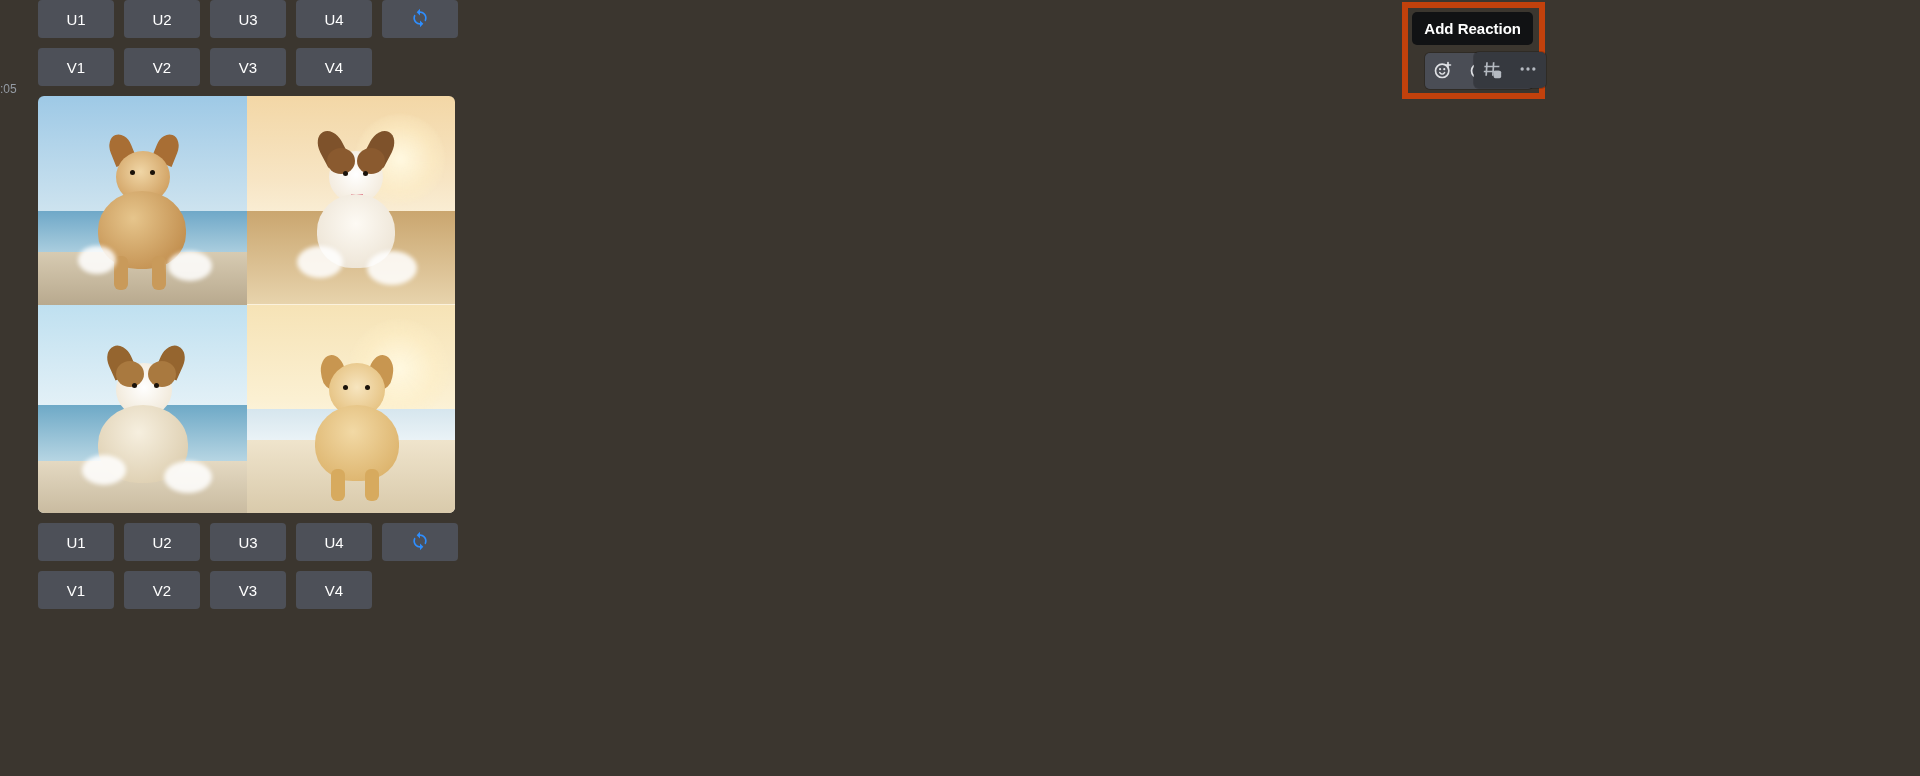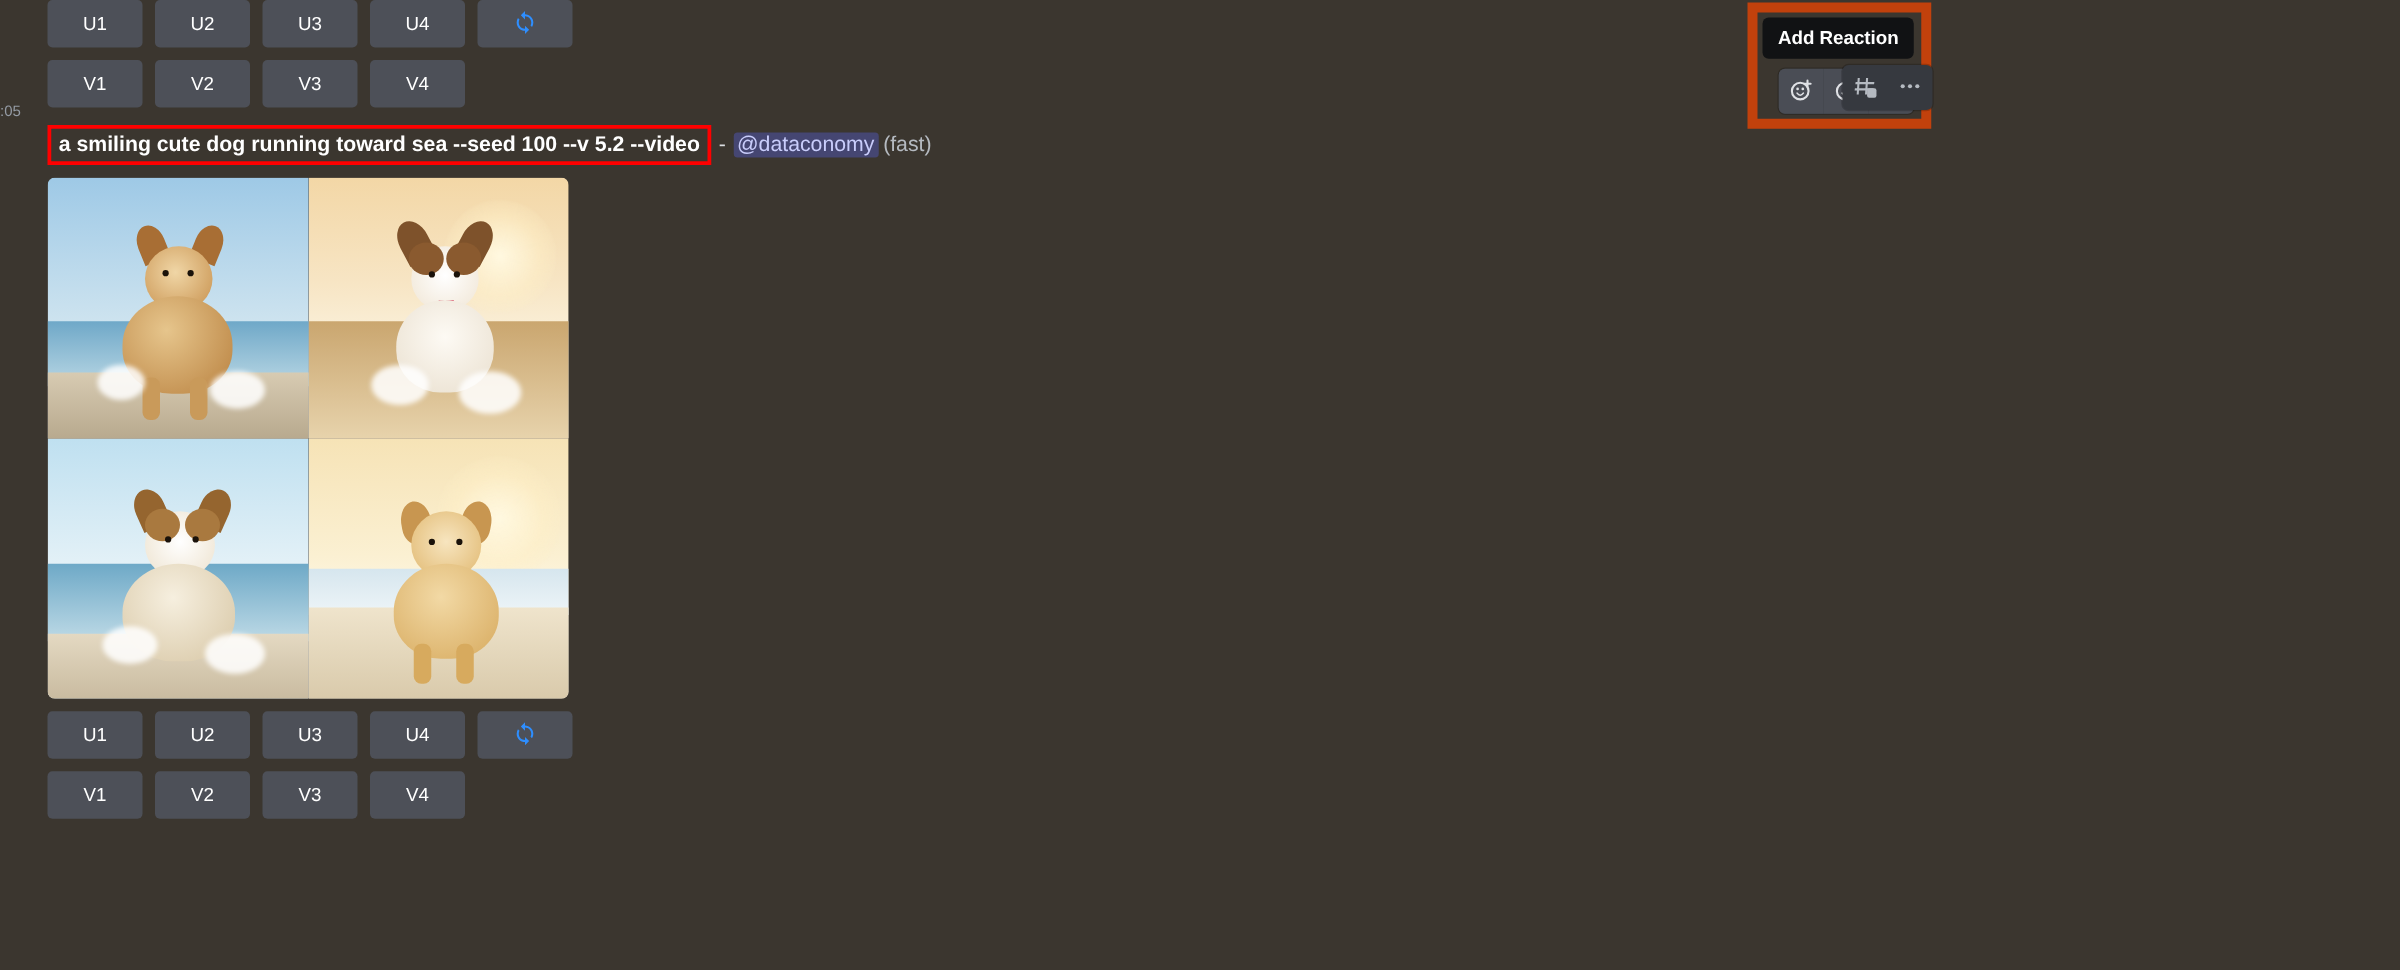--- a/index.html
+++ b/index.html
@@ -156,21 +156,21 @@
   .c4 .ear.r{left:122px;top:50px;width:24px;height:34px;background:#c89650;border-radius:50% 50% 40% 40%;transform:rotate(10deg);}
   .c4 .tongue{left:104px;top:102px;width:14px;height:20px;}
   .c4 .eye.l{left:96px;top:80px;} .c4 .eye.r{left:118px;top:80px;}
   .c4 .leg.a{left:84px;top:164px;width:14px;height:32px;background:#d7aa5e;}
   .c4 .leg.b{left:118px;top:164px;width:14px;height:32px;background:#d7aa5e;}
   
   .hover-actions {
     position: absolute;
     top: 2px;
     right: 375px;
-    border: 8px solid #c2410c;
+    border: 6px solid #c2410c;
     padding: 4px 6px 4px 4px;
     display: flex;
     flex-direction: column;
     align-items: flex-end;
   }
   .tooltip {
     background: #111214;
     color: #ffffff;
     font-size: 15px;
     font-weight: 600;
@@ -226,26 +226,20 @@
       </span>
     </button>
   </div>
   <div class="btn-row">
     <button class="btn">V1</button>
     <button class="btn">V2</button>
     <button class="btn">V3</button>
     <button class="btn">V4</button>
   </div>
 
-  <div class="prompt-line">
-    <span class="prompt-highlight">a smiling cute dog running toward sea --seed 100 --v 5.2 --video</span>
-    <span class="sep">-</span>
-    <span class="mention">@dataconomy</span>
-    <span class="mode">(fast)</span>
-  </div>
 
   <div class="img-grid">
     <div class="cell c1">
       <div class="sky"></div>
         <div class="sea"></div>
         <div class="sand"></div>
       <div class="ear l"></div>
         <div class="ear r"></div>
       <div class="dog-head"></div>
         <div class="eye l"></div>

